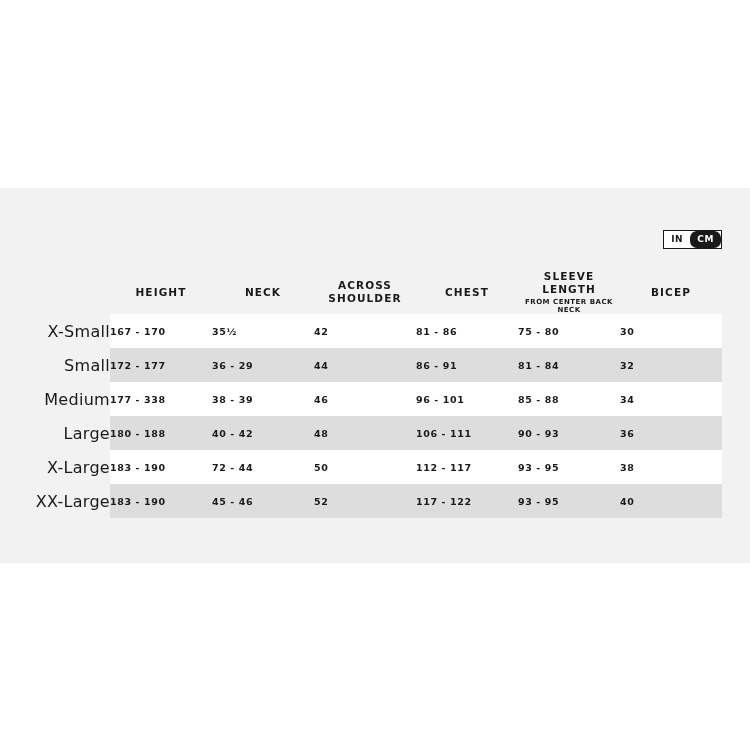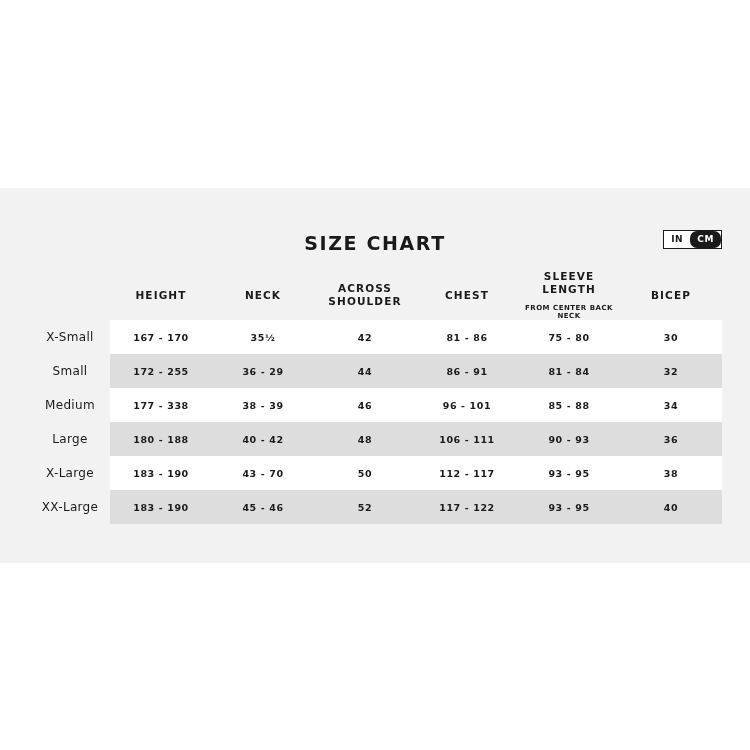--- a/index.html
+++ b/index.html
@@ -99,56 +99,55 @@
   }
   .hdr-main {
     display: block;
     line-height: 13px;
   }
   .hdr-sub {
     display: block;
     font-size: 7px;
     letter-spacing: 0.5px;
     font-weight: bold;
-    margin-top: 8px;
+    margin-top: 2px;
     color: #1a1a1a;
   }
   tbody td {
     height: 34px;
-    text-align: center;
+    text-align: left;
     vertical-align: middle;
     font-size: 9.5px;
     font-weight: bold;
     letter-spacing: 0.6px;
     color: #1a1a1a;
     font-family: "DejaVu Sans", sans-serif;
   }
   tbody td.rowlabel {
-    text-align: center;
+    text-align: right;
     padding-left: 2px;
-    font-size: 12px;
+    font-size: 16px;
     letter-spacing: 0.3px;
     font-weight: normal;
     background: transparent !important;
   }
   tbody tr.odd td {
     background: #ffffff;
   }
   tbody tr.even td {
     background: #dddddd;
   }
 </style>
 </head>
 <body>
 
 <div class="page">
   <div class="panel">
     <div class="chart-wrap">
 
-      <div class="title">SIZE CHART</div>
 
       <div class="unit-toggle">
         <div class="unit-btn">IN</div>
         <div class="unit-btn active">CM</div>
       </div>
 
       <table class="size-table">
         <thead>
           <tr>
             <th class="corner"></th>
@@ -178,21 +177,21 @@
             <td class="rowlabel">X-Small</td>
             <td>167 - 170</td>
             <td>35½</td>
             <td>42</td>
             <td>81 - 86</td>
             <td>75 - 80</td>
             <td>30</td>
           </tr>
           <tr class="even">
             <td class="rowlabel">Small</td>
-            <td>172 - 255</td>
+            <td>172 - 177</td>
             <td>36 - 29</td>
             <td>44</td>
             <td>86 - 91</td>
             <td>81 - 84</td>
             <td>32</td>
           </tr>
           <tr class="odd">
             <td class="rowlabel">Medium</td>
             <td>177 - 338</td>
             <td>38 - 39</td>
@@ -206,21 +205,21 @@
             <td>180 - 188</td>
             <td>40 - 42</td>
             <td>48</td>
             <td>106 - 111</td>
             <td>90 - 93</td>
             <td>36</td>
           </tr>
           <tr class="odd">
             <td class="rowlabel">X-Large</td>
             <td>183 - 190</td>
-            <td>43 - 70</td>
+            <td>72 - 44</td>
             <td>50</td>
             <td>112 - 117</td>
             <td>93 - 95</td>
             <td>38</td>
           </tr>
           <tr class="even">
             <td class="rowlabel">XX-Large</td>
             <td>183 - 190</td>
             <td>45 - 46</td>
             <td>52</td>

